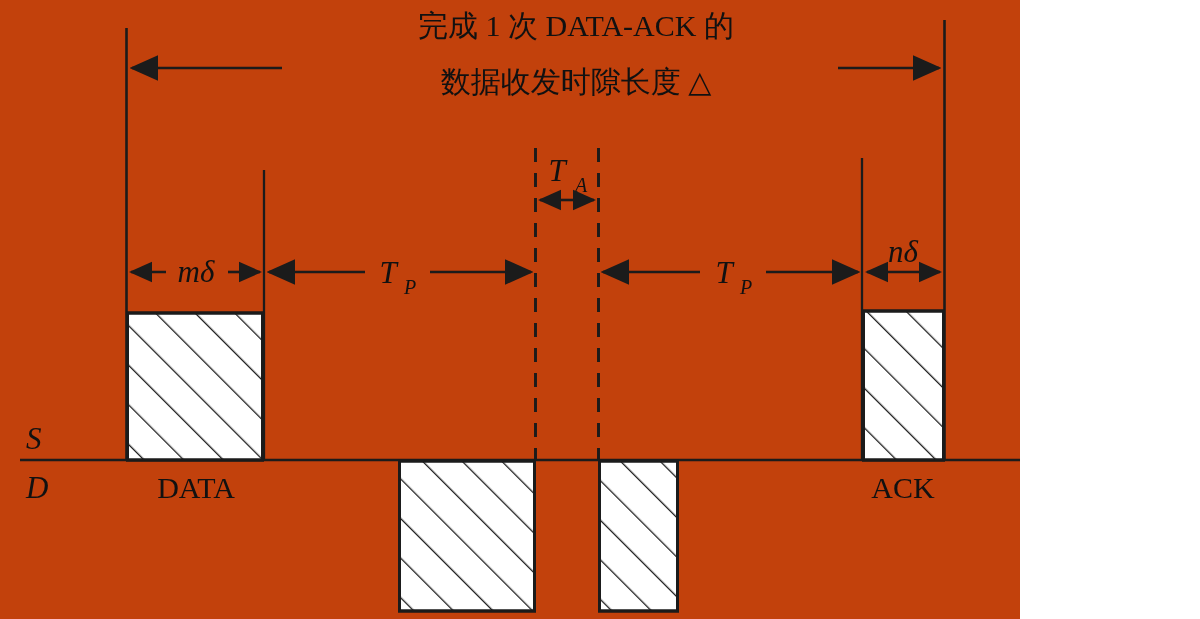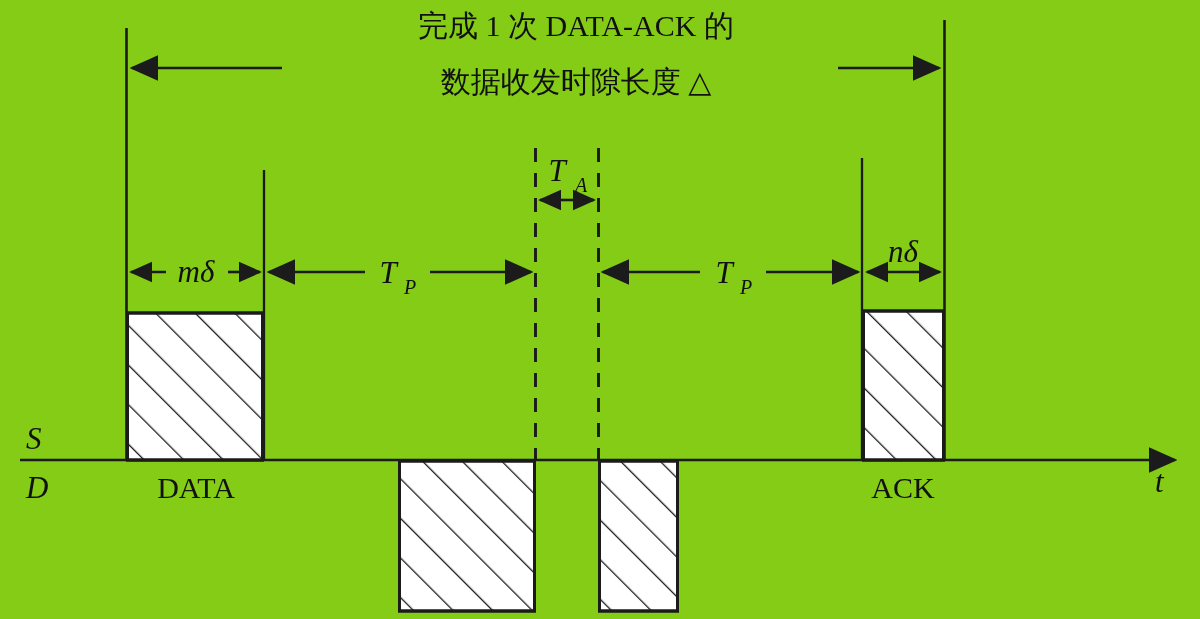--- a/index.html
+++ b/index.html
@@ -5,23 +5,23 @@
   html, body {
     margin: 0;
     padding: 0;
     background: #ffffff;
   }
   body {
     font-family: "Liberation Serif", "DejaVu Serif", serif;
   }
   #figure-root {
     position: relative;
-    width: 1200px;
+    width: 1020px;
     height: 619px;
-    background: #84cc16;
+    background: #c2410c;
     overflow: hidden;
   }
   #figure-root svg {
     display: block;
     width: 1200px;
     height: 619px;
   }
   .ttl {
     font-family: "Liberation Serif", "DejaVu Serif", serif;
     font-size: 30px;

